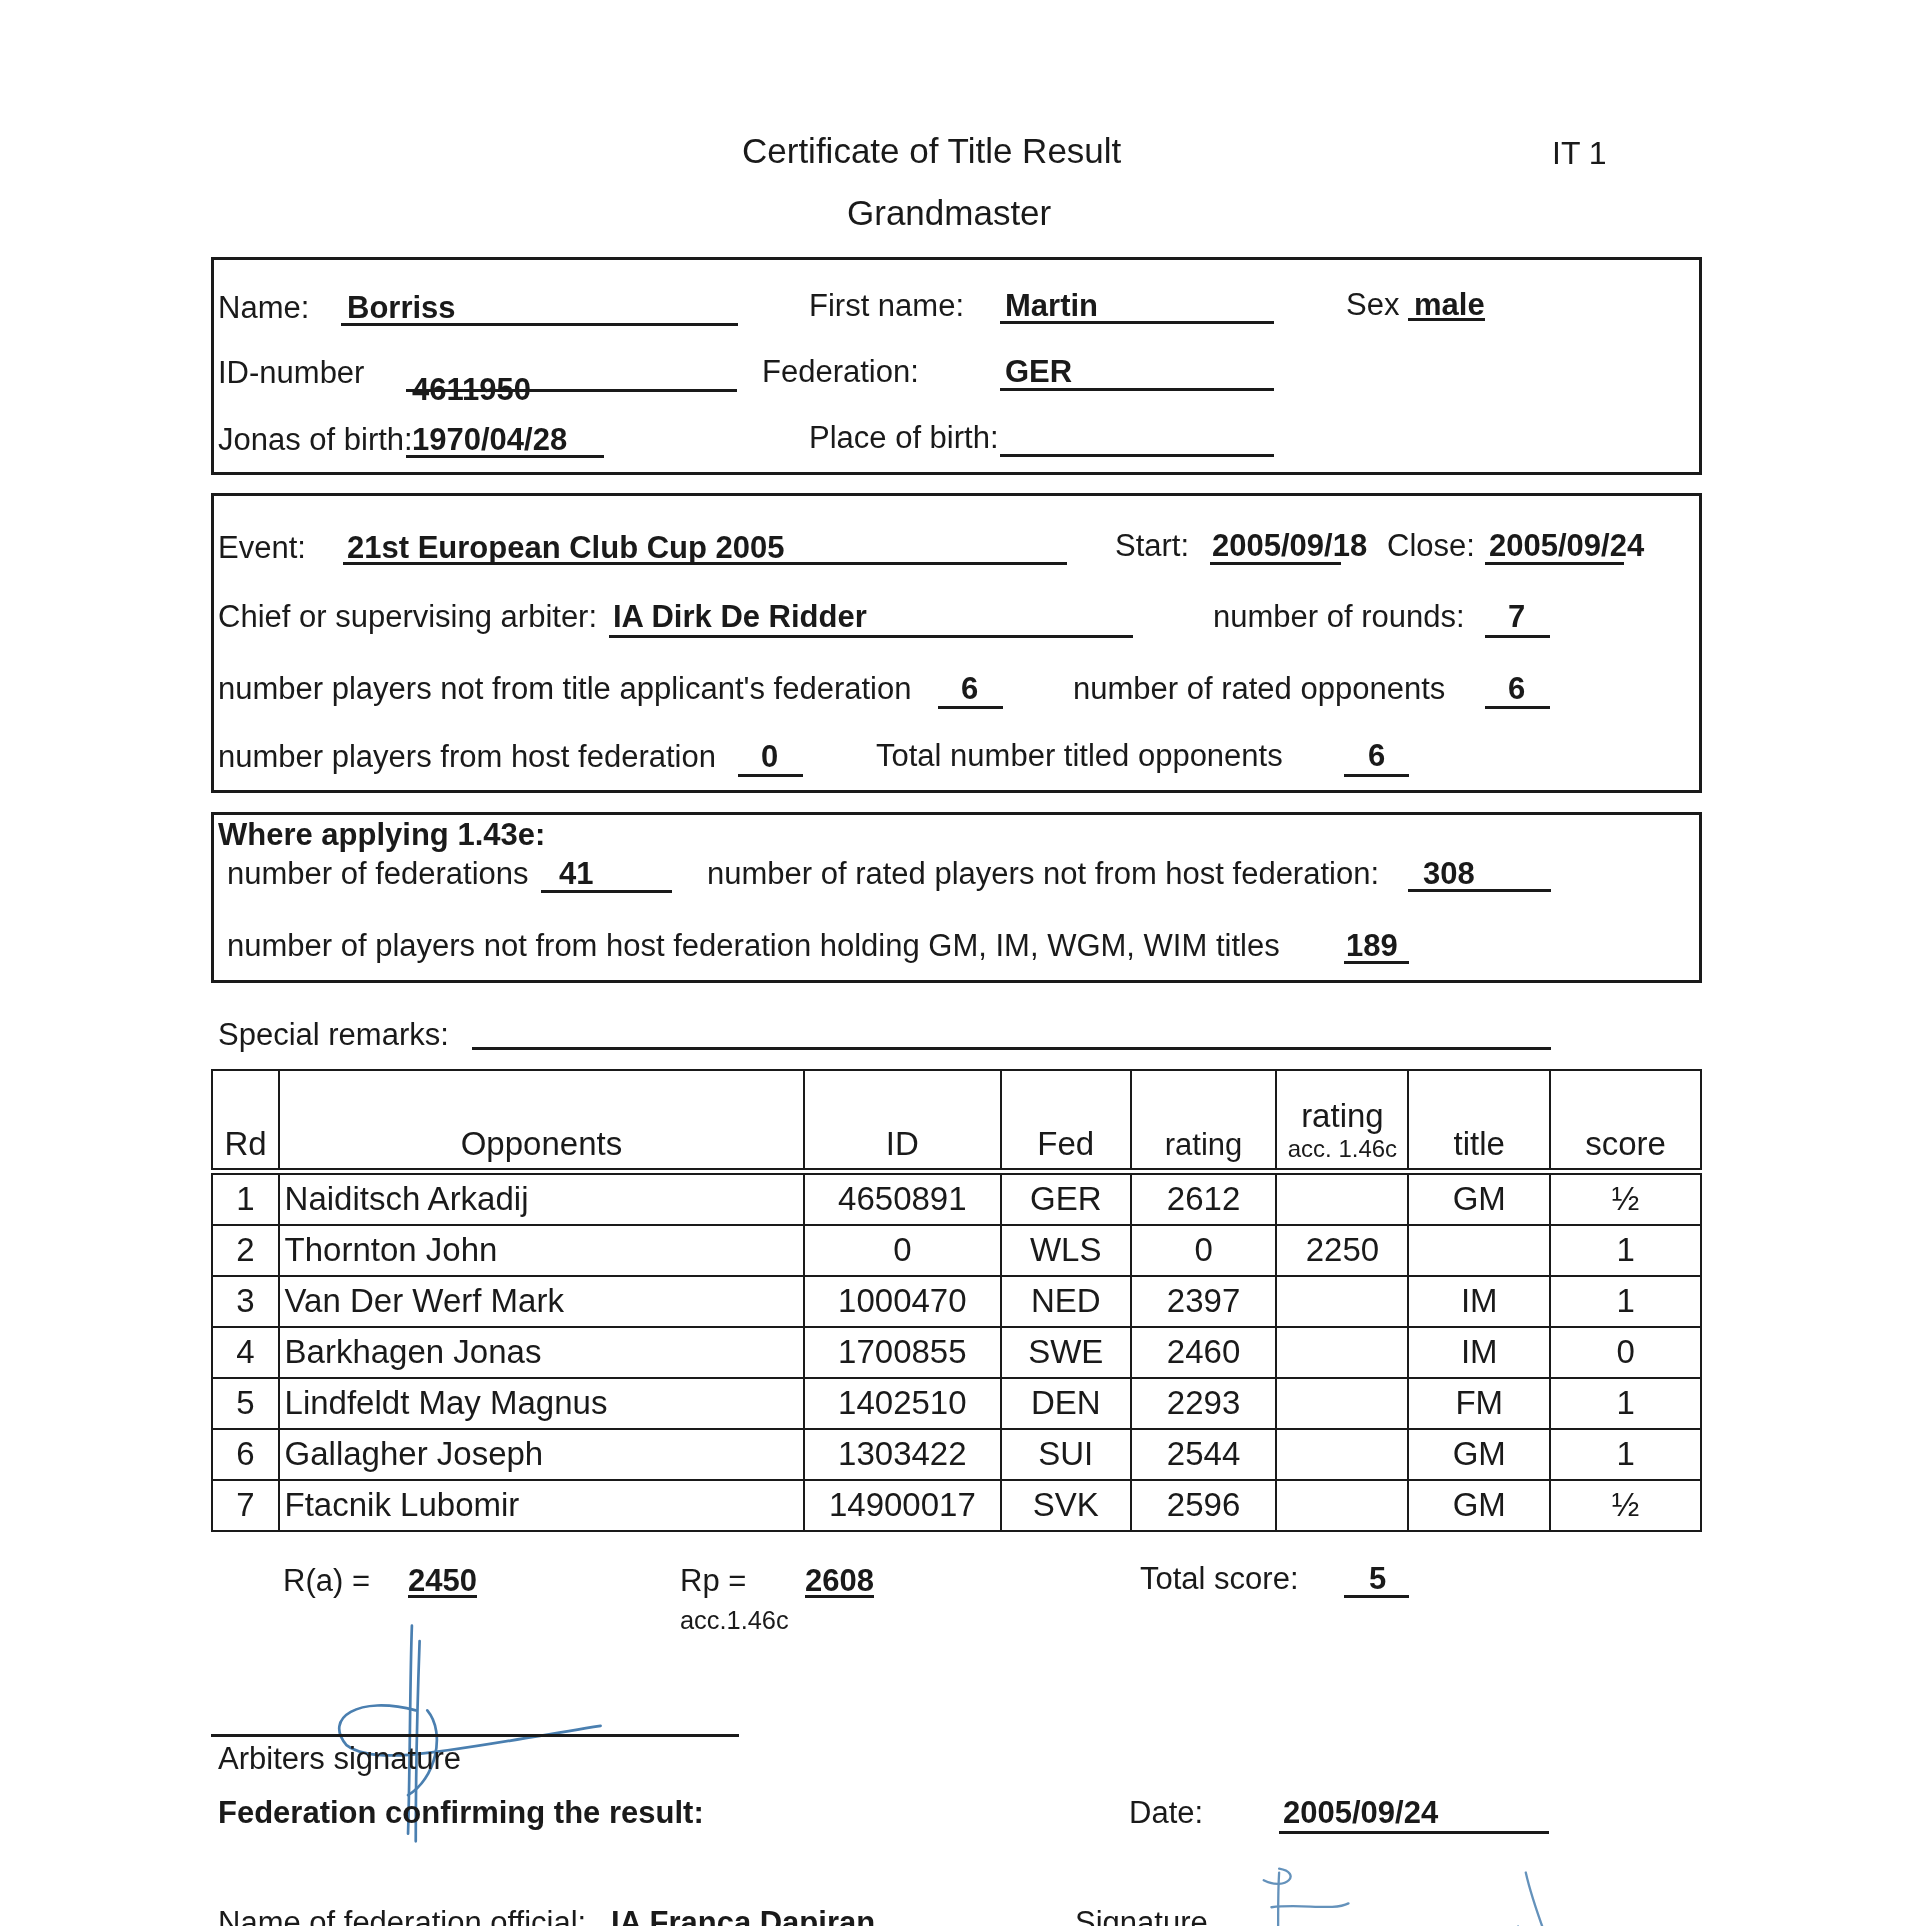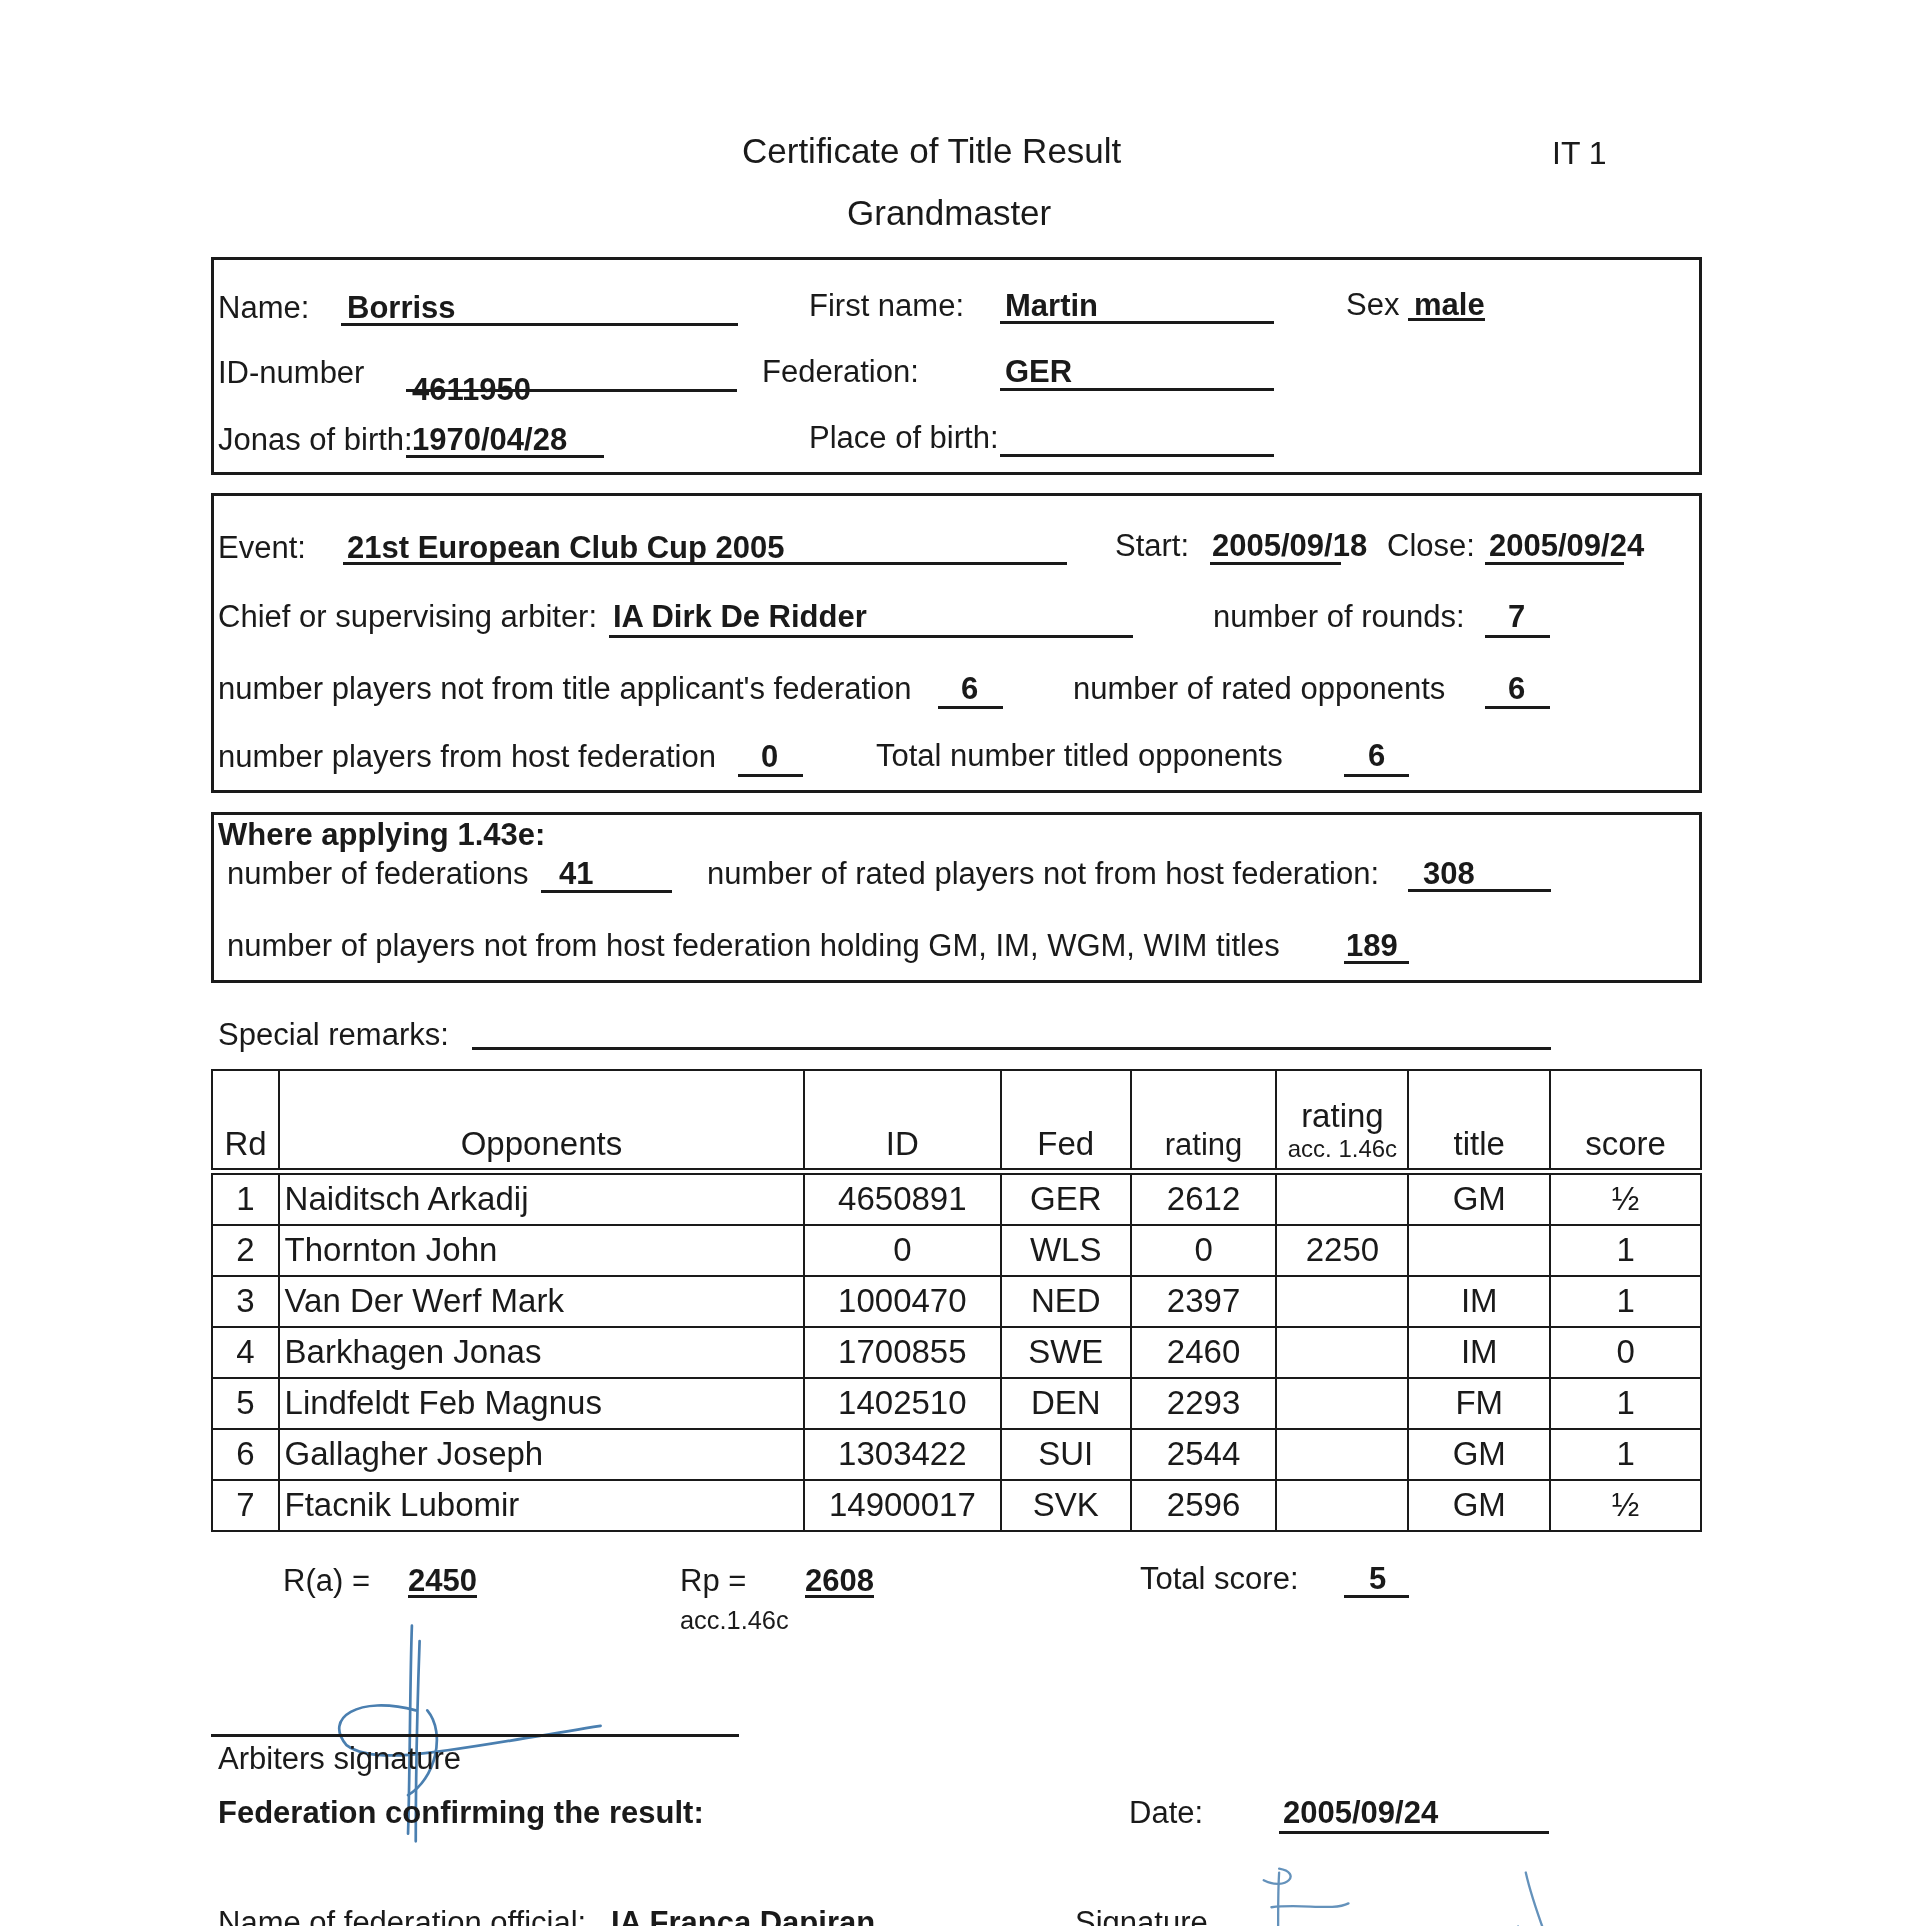--- a/index.html
+++ b/index.html
@@ -163,21 +163,21 @@
         <td class="opp">Barkhagen Jonas</td>
         <td>1700855</td>
         <td>SWE</td>
         <td>2460</td>
         <td></td>
         <td>IM</td>
         <td>0</td>
       </tr>
       <tr>
         <td>5</td>
-        <td class="opp">Lindfeldt Feb Magnus</td>
+        <td class="opp">Lindfeldt May Magnus</td>
         <td>1402510</td>
         <td>DEN</td>
         <td>2293</td>
         <td></td>
         <td>FM</td>
         <td>1</td>
       </tr>
       <tr>
         <td>6</td>
         <td class="opp">Gallagher Joseph</td>

